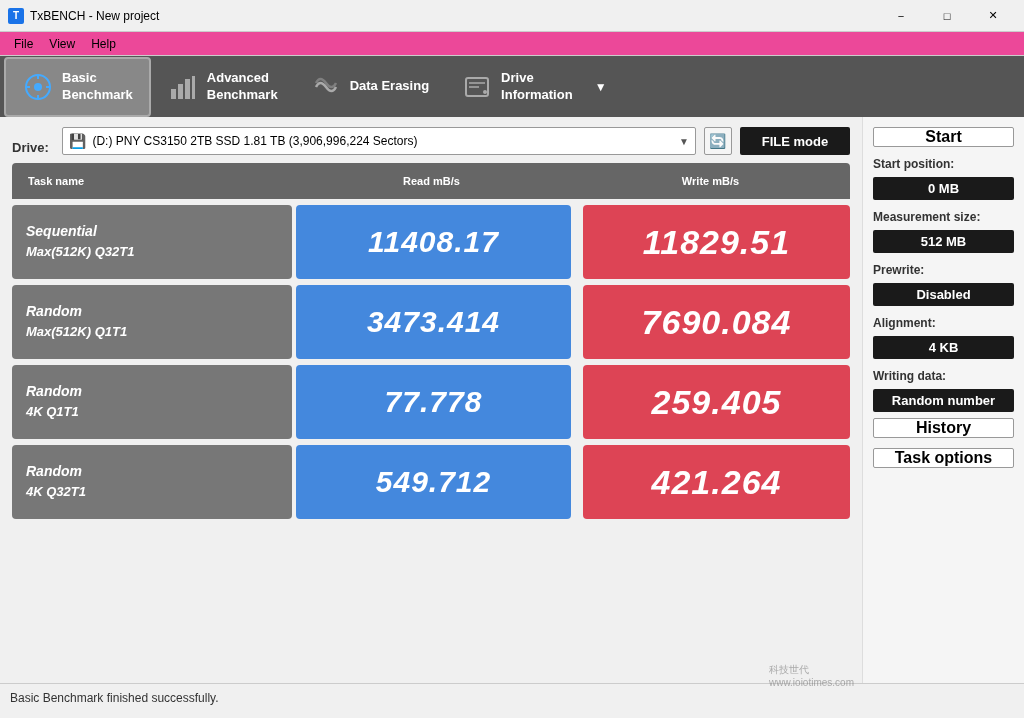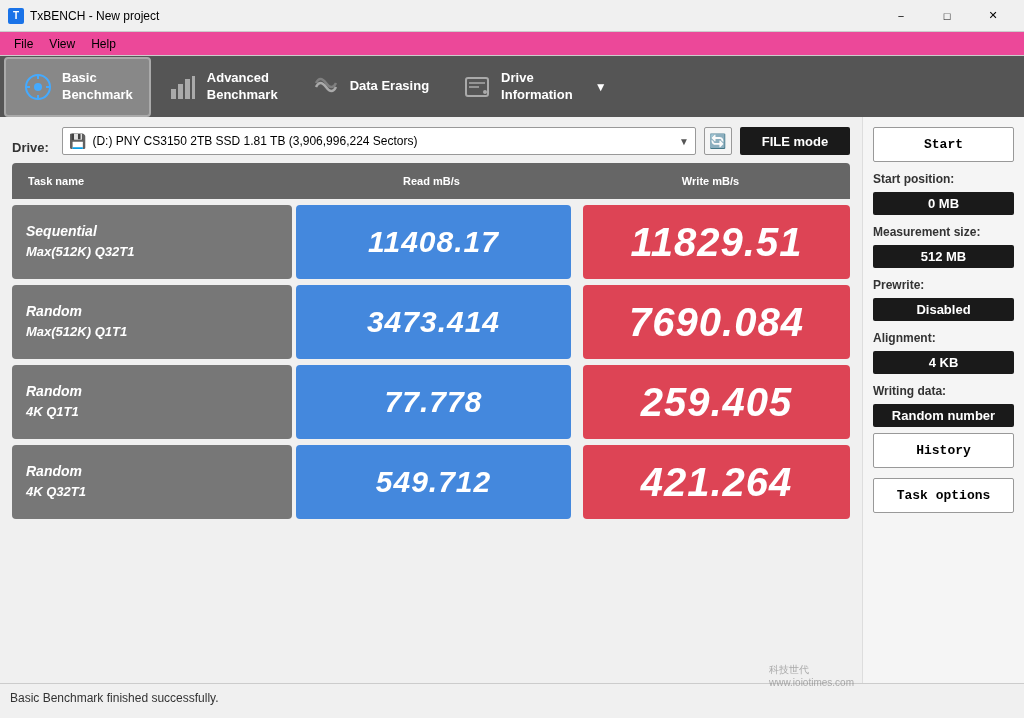--- a/index.html
+++ b/index.html
@@ -221,21 +221,21 @@
       font-weight: 700;
       letter-spacing: 1px;
     }
     .write-cell {
       background: #dd4455;
       border-radius: 4px;
       display: flex;
       align-items: center;
       justify-content: center;
       color: white;
-      font-size: 40px;
+      font-size: 34px;
       font-weight: 700;
       letter-spacing: 1px;
       margin-left: 8px;
     }
 
     
     #content-wrapper {
       display: flex;
       gap: 0;
       height: calc(718px - 32px - 24px - 68px - 28px);
@@ -252,29 +252,28 @@
       background: #f5f5f5;
       border-left: 1px solid #ddd;
       padding: 10px 10px;
       display: flex;
       flex-direction: column;
       gap: 6px;
     }
 
     .right-btn {
       width: 100%;
-      padding: 9px 8px;
-      font-size: 13px;
+      padding: 0 8px;
+      font-size: 16px;
       font-weight: 600;
       background: white;
       border: 1px solid #999;
       border-radius: 2px;
       cursor: pointer;
       text-align: center;
-      font-family: Liberation Mono, monospace;
     }
     .right-label {
       font-size: 12px;
       color: #333;
       font-weight: 600;
       margin-top: 4px;
     }
     .right-value {
       width: 100%;
       padding: 4px 8px;

